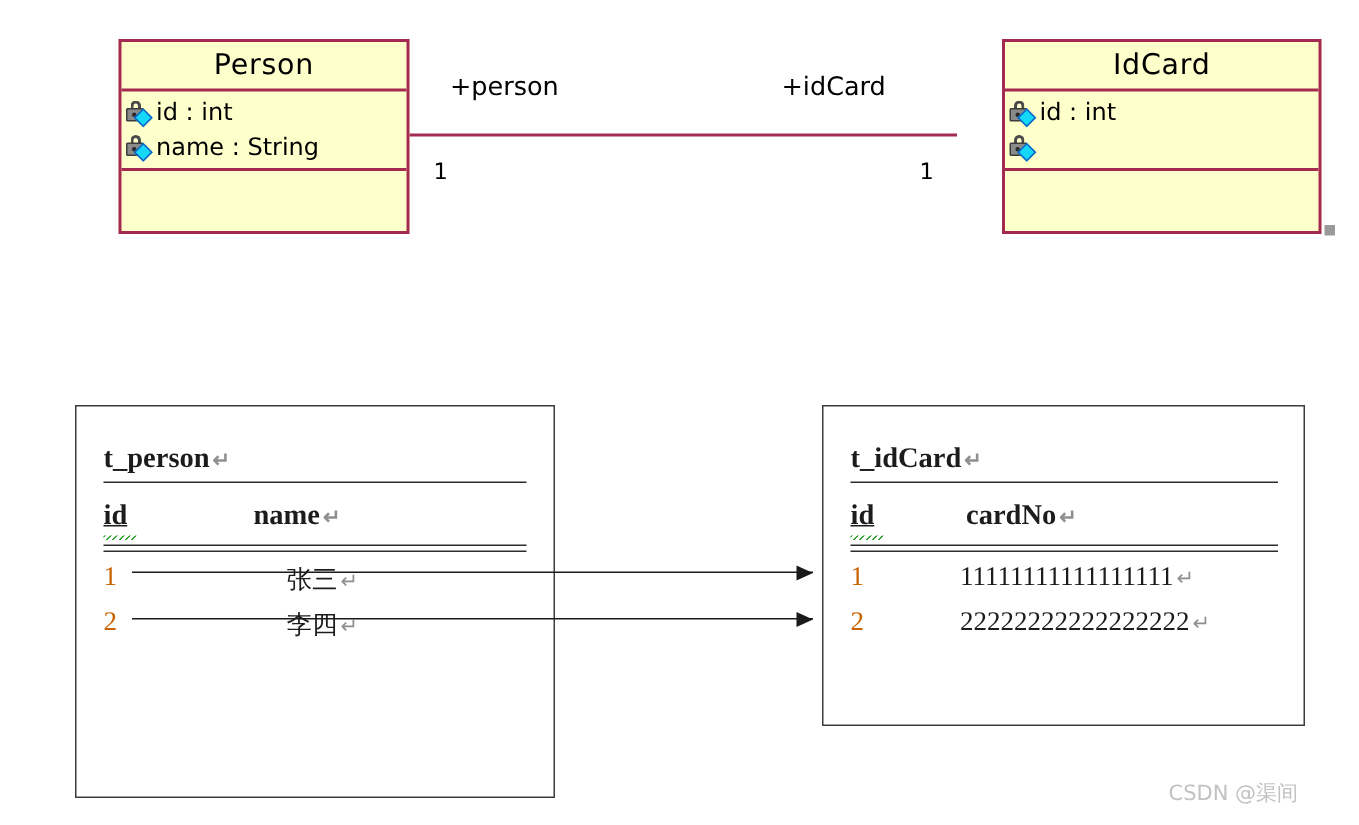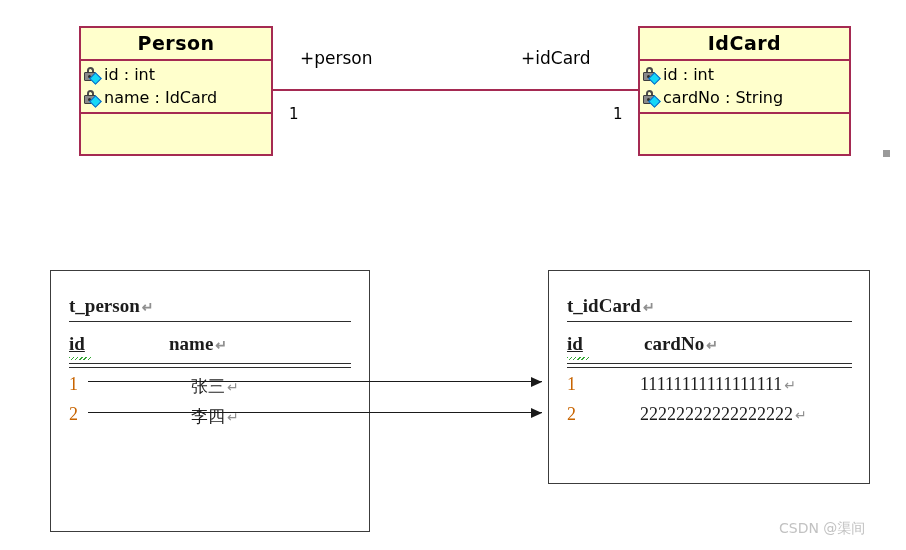--- a/index.html
+++ b/index.html
@@ -23,21 +23,20 @@
     box-sizing: border-box;
   }
   .uml-class .uml-name {
     text-align: center;
     font-family: "DejaVu Sans", sans-serif;
     font-size: 19px;
     color: #000000;
     padding: 4px 0 5px 0;
     border-bottom: 2px solid #a52a52;
     letter-spacing: 0.5px;
-    font-weight: bold;
   }
   .uml-class .uml-attrs {
     border-bottom: 2px solid #a52a52;
     padding: 2px 0 3px 2px;
   }
   .uml-class .uml-ops {
     height: 26px;
   }
   .attr-row {
     display: flex;
@@ -224,46 +223,45 @@
       </span>
       <span class="attr-text">id : int</span>
     </div>
     <div class="attr-row">
       <span class="vis-icon">
         <span class="lock-shackle"></span>
         <span class="lock-body"></span>
         <span class="lock-key"></span>
         <span class="diamond"></span>
       </span>
-      <span class="attr-text">name : IdCard</span>
+      <span class="attr-text">name : String</span>
     </div>
   </div>
   <div class="uml-ops"></div>
 </div>
 
-<div class="uml-class" style="left:638px; top:26px; width:213px; height:130px;">
+<div class="uml-class" style="left:668px; top:26px; width:213px; height:130px;">
   <div class="uml-name">IdCard</div>
   <div class="uml-attrs">
     <div class="attr-row">
       <span class="vis-icon">
         <span class="lock-shackle"></span>
         <span class="lock-body"></span>
         <span class="lock-key"></span>
         <span class="diamond"></span>
       </span>
       <span class="attr-text">id : int</span>
     </div>
     <div class="attr-row">
       <span class="vis-icon">
         <span class="lock-shackle"></span>
         <span class="lock-body"></span>
         <span class="lock-key"></span>
         <span class="diamond"></span>
       </span>
-      <span class="attr-text">cardNo : String</span>
     </div>
   </div>
   <div class="uml-ops"></div>
 </div>
 
 <div class="assoc-line" style="left:273px; top:89px; width:365px;"></div>
 
 <div class="assoc-label" style="left:300px; top:48px;">+person</div>
 
 <div class="assoc-label" style="left:521px; top:48px;">+idCard</div>

